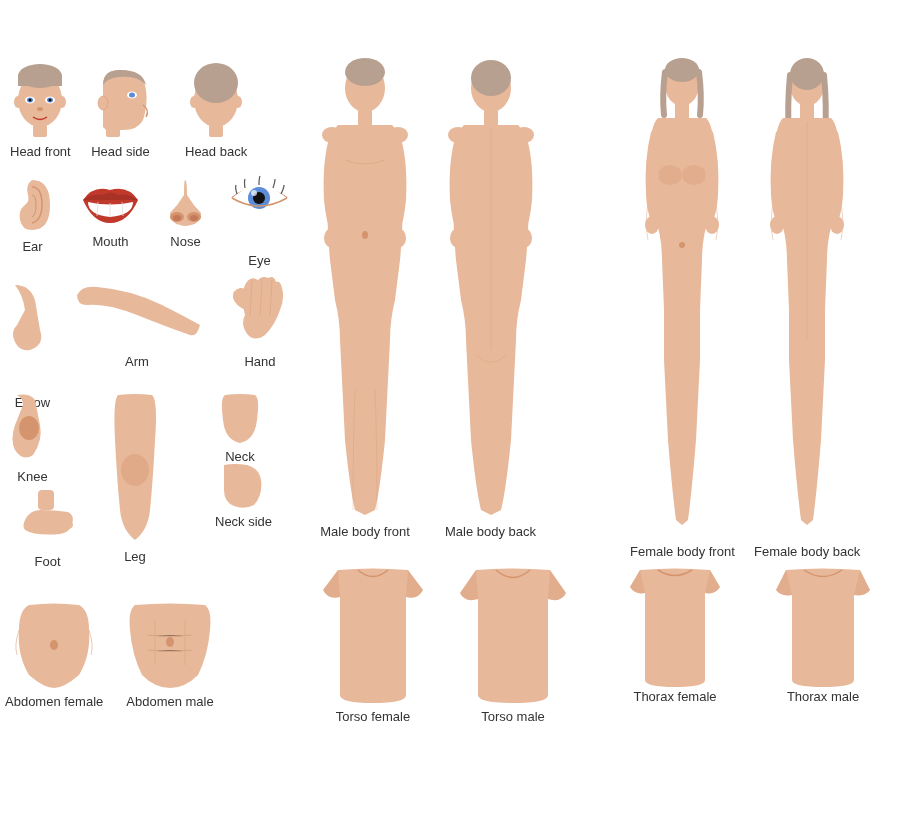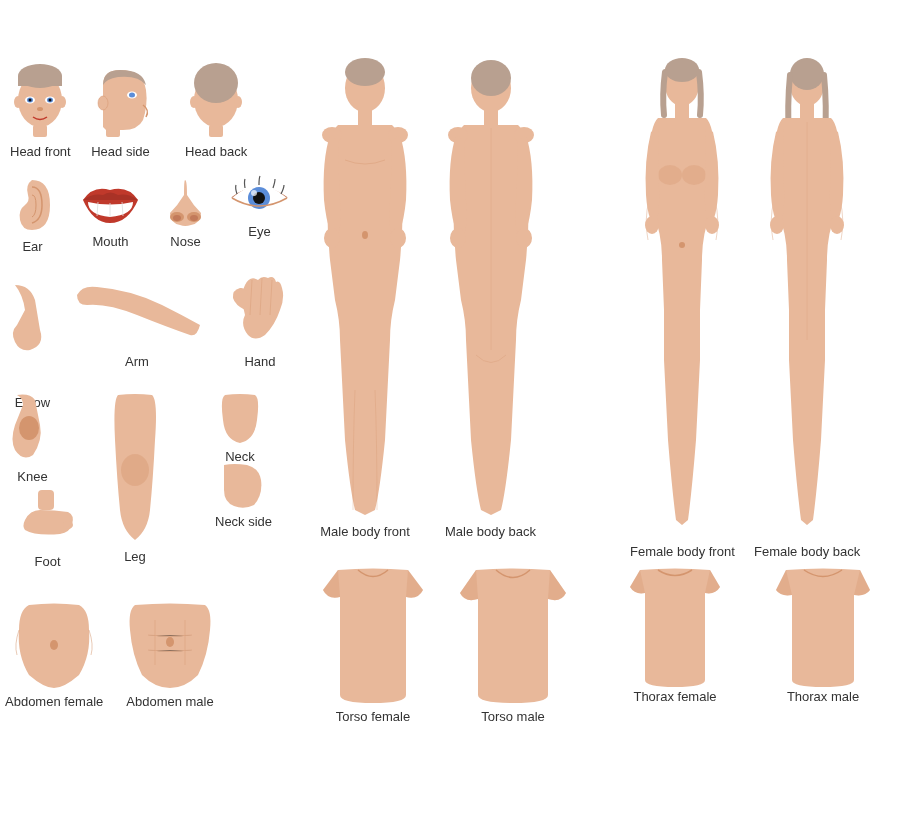--- a/index.html
+++ b/index.html
@@ -130,21 +130,21 @@
     <svg width="45" height="55" viewBox="0 0 45 55">
       <path d="M22 5 Q24 5 24 20 Q30 30 38 38 Q38 48 28 50 Q22 52 17 50 Q7 48 7 38 Q15 30 21 20 Q21 5 22 5 Z" fill="#e8b89a"></path>
       <ellipse cx="14" cy="42" rx="7" ry="5" fill="#d4956e"></ellipse>
       <ellipse cx="31" cy="42" rx="7" ry="5" fill="#d4956e"></ellipse>
       <ellipse cx="14" cy="43" rx="4" ry="3" fill="#c27a5a"></ellipse>
       <ellipse cx="31" cy="43" rx="4" ry="3" fill="#c27a5a"></ellipse>
     </svg>
     <span class="figure-label">Nose</span>
   </div>
 
-  <div class="figure-item" style="left:227px; top:170px;">
+  <div class="figure-item" style="left:227px; top:170px;gap:29px;">
     <svg width="65" height="50" viewBox="0 0 65 50">
 
       <path d="M5 28 Q32 8 60 28" stroke="#c27a5a" stroke-width="2" fill="none"></path>
 
       <path d="M5 28 Q20 15 32 15 Q45 15 60 28 Q45 42 32 42 Q18 42 5 28 Z" fill="#ffffff"></path>
 
       <circle cx="32" cy="28" r="11" fill="#5b8dd9"></circle>
 
       <circle cx="32" cy="28" r="6" fill="#111"></circle>
 

